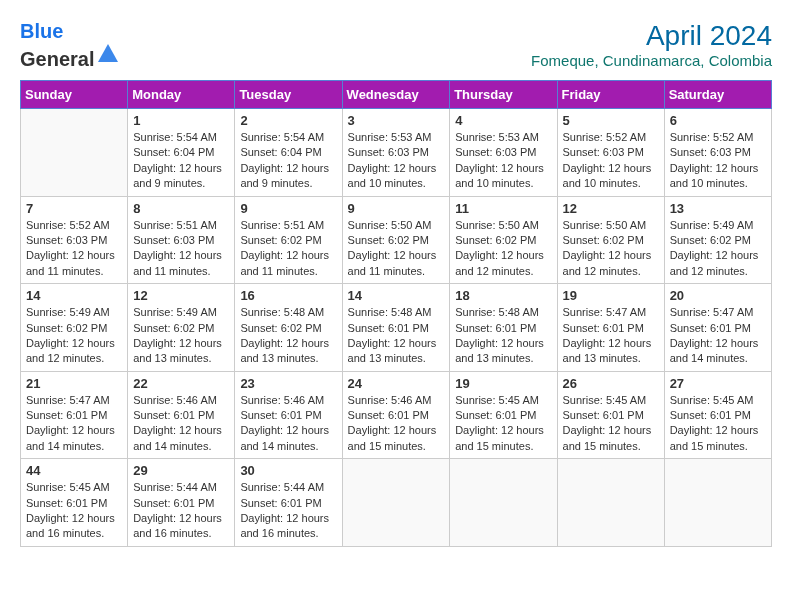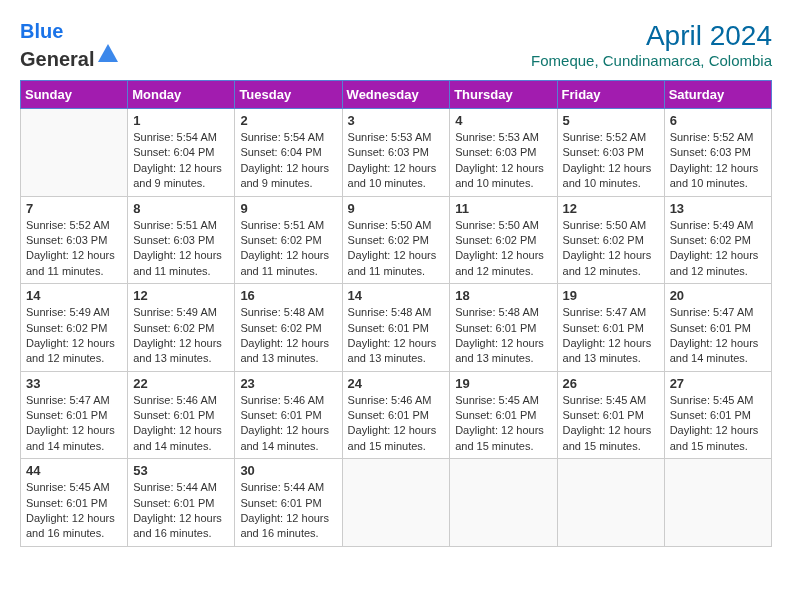--- a/index.html
+++ b/index.html
@@ -197,21 +197,21 @@
           <div class="day-num">19</div>
           <div class="day-info">Sunrise: 5:47 AM<br>Sunset: 6:01 PM<br>Daylight: 12 hours and 13 minutes.</div>
         </td>
         <td>
           <div class="day-num">20</div>
           <div class="day-info">Sunrise: 5:47 AM<br>Sunset: 6:01 PM<br>Daylight: 12 hours and 14 minutes.</div>
         </td>
       </tr>
       <tr>
         <td>
-          <div class="day-num">33</div>
+          <div class="day-num">21</div>
           <div class="day-info">Sunrise: 5:47 AM<br>Sunset: 6:01 PM<br>Daylight: 12 hours and 14 minutes.</div>
         </td>
         <td>
           <div class="day-num">22</div>
           <div class="day-info">Sunrise: 5:46 AM<br>Sunset: 6:01 PM<br>Daylight: 12 hours and 14 minutes.</div>
         </td>
         <td>
           <div class="day-num">23</div>
           <div class="day-info">Sunrise: 5:46 AM<br>Sunset: 6:01 PM<br>Daylight: 12 hours and 14 minutes.</div>
         </td>
@@ -231,21 +231,21 @@
           <div class="day-num">27</div>
           <div class="day-info">Sunrise: 5:45 AM<br>Sunset: 6:01 PM<br>Daylight: 12 hours and 15 minutes.</div>
         </td>
       </tr>
       <tr>
         <td>
           <div class="day-num">44</div>
           <div class="day-info">Sunrise: 5:45 AM<br>Sunset: 6:01 PM<br>Daylight: 12 hours and 16 minutes.</div>
         </td>
         <td>
-          <div class="day-num">53</div>
+          <div class="day-num">29</div>
           <div class="day-info">Sunrise: 5:44 AM<br>Sunset: 6:01 PM<br>Daylight: 12 hours and 16 minutes.</div>
         </td>
         <td>
           <div class="day-num">30</div>
           <div class="day-info">Sunrise: 5:44 AM<br>Sunset: 6:01 PM<br>Daylight: 12 hours and 16 minutes.</div>
         </td>
         <td class="empty-cell"></td>
         <td class="empty-cell"></td>
         <td class="empty-cell"></td>
         <td class="empty-cell"></td>

